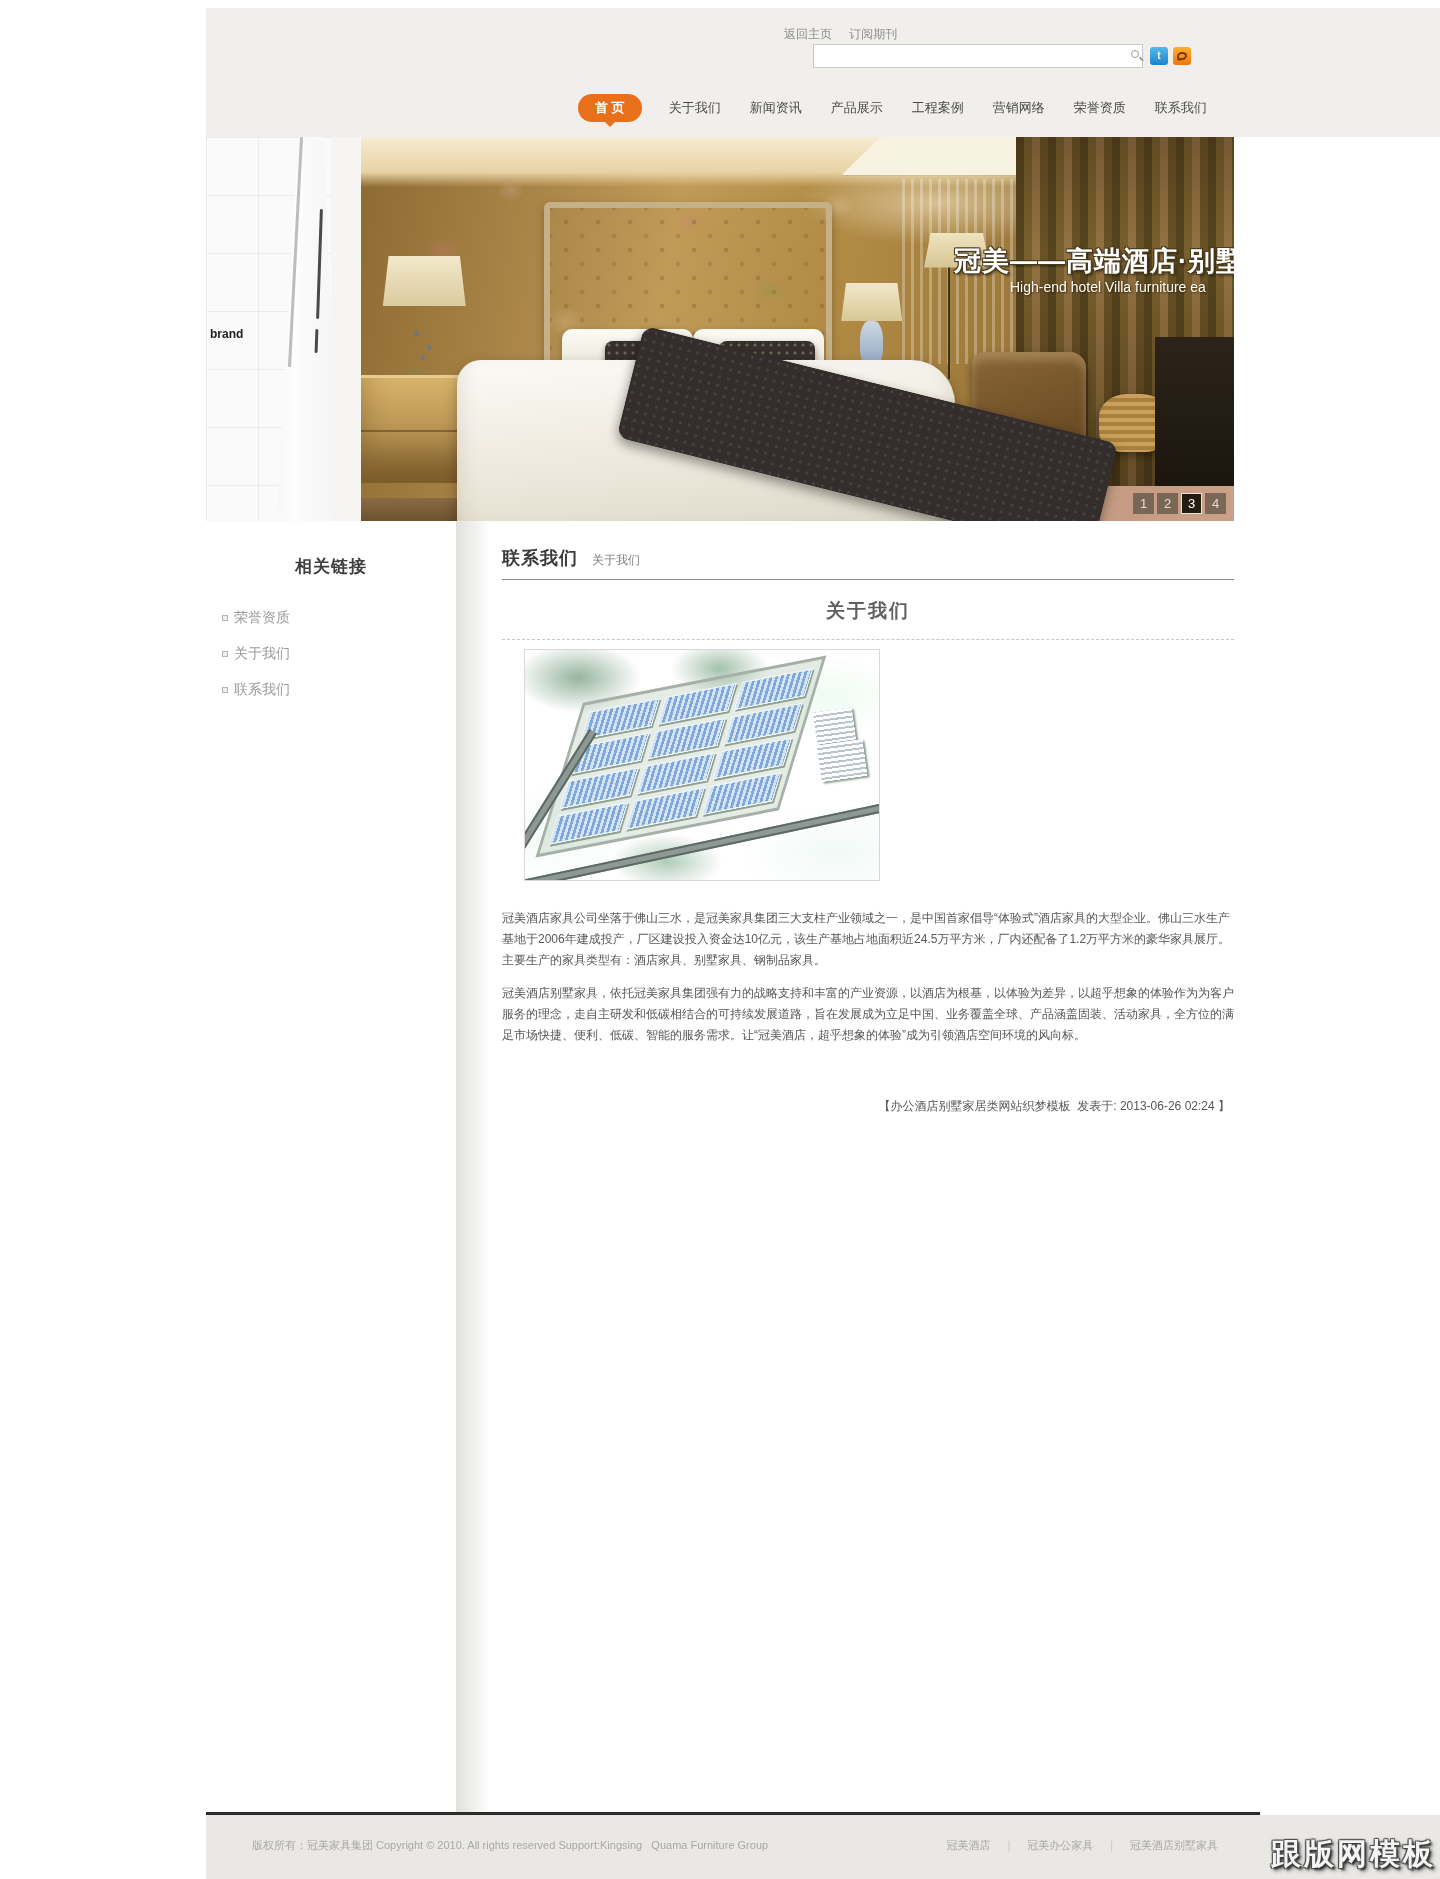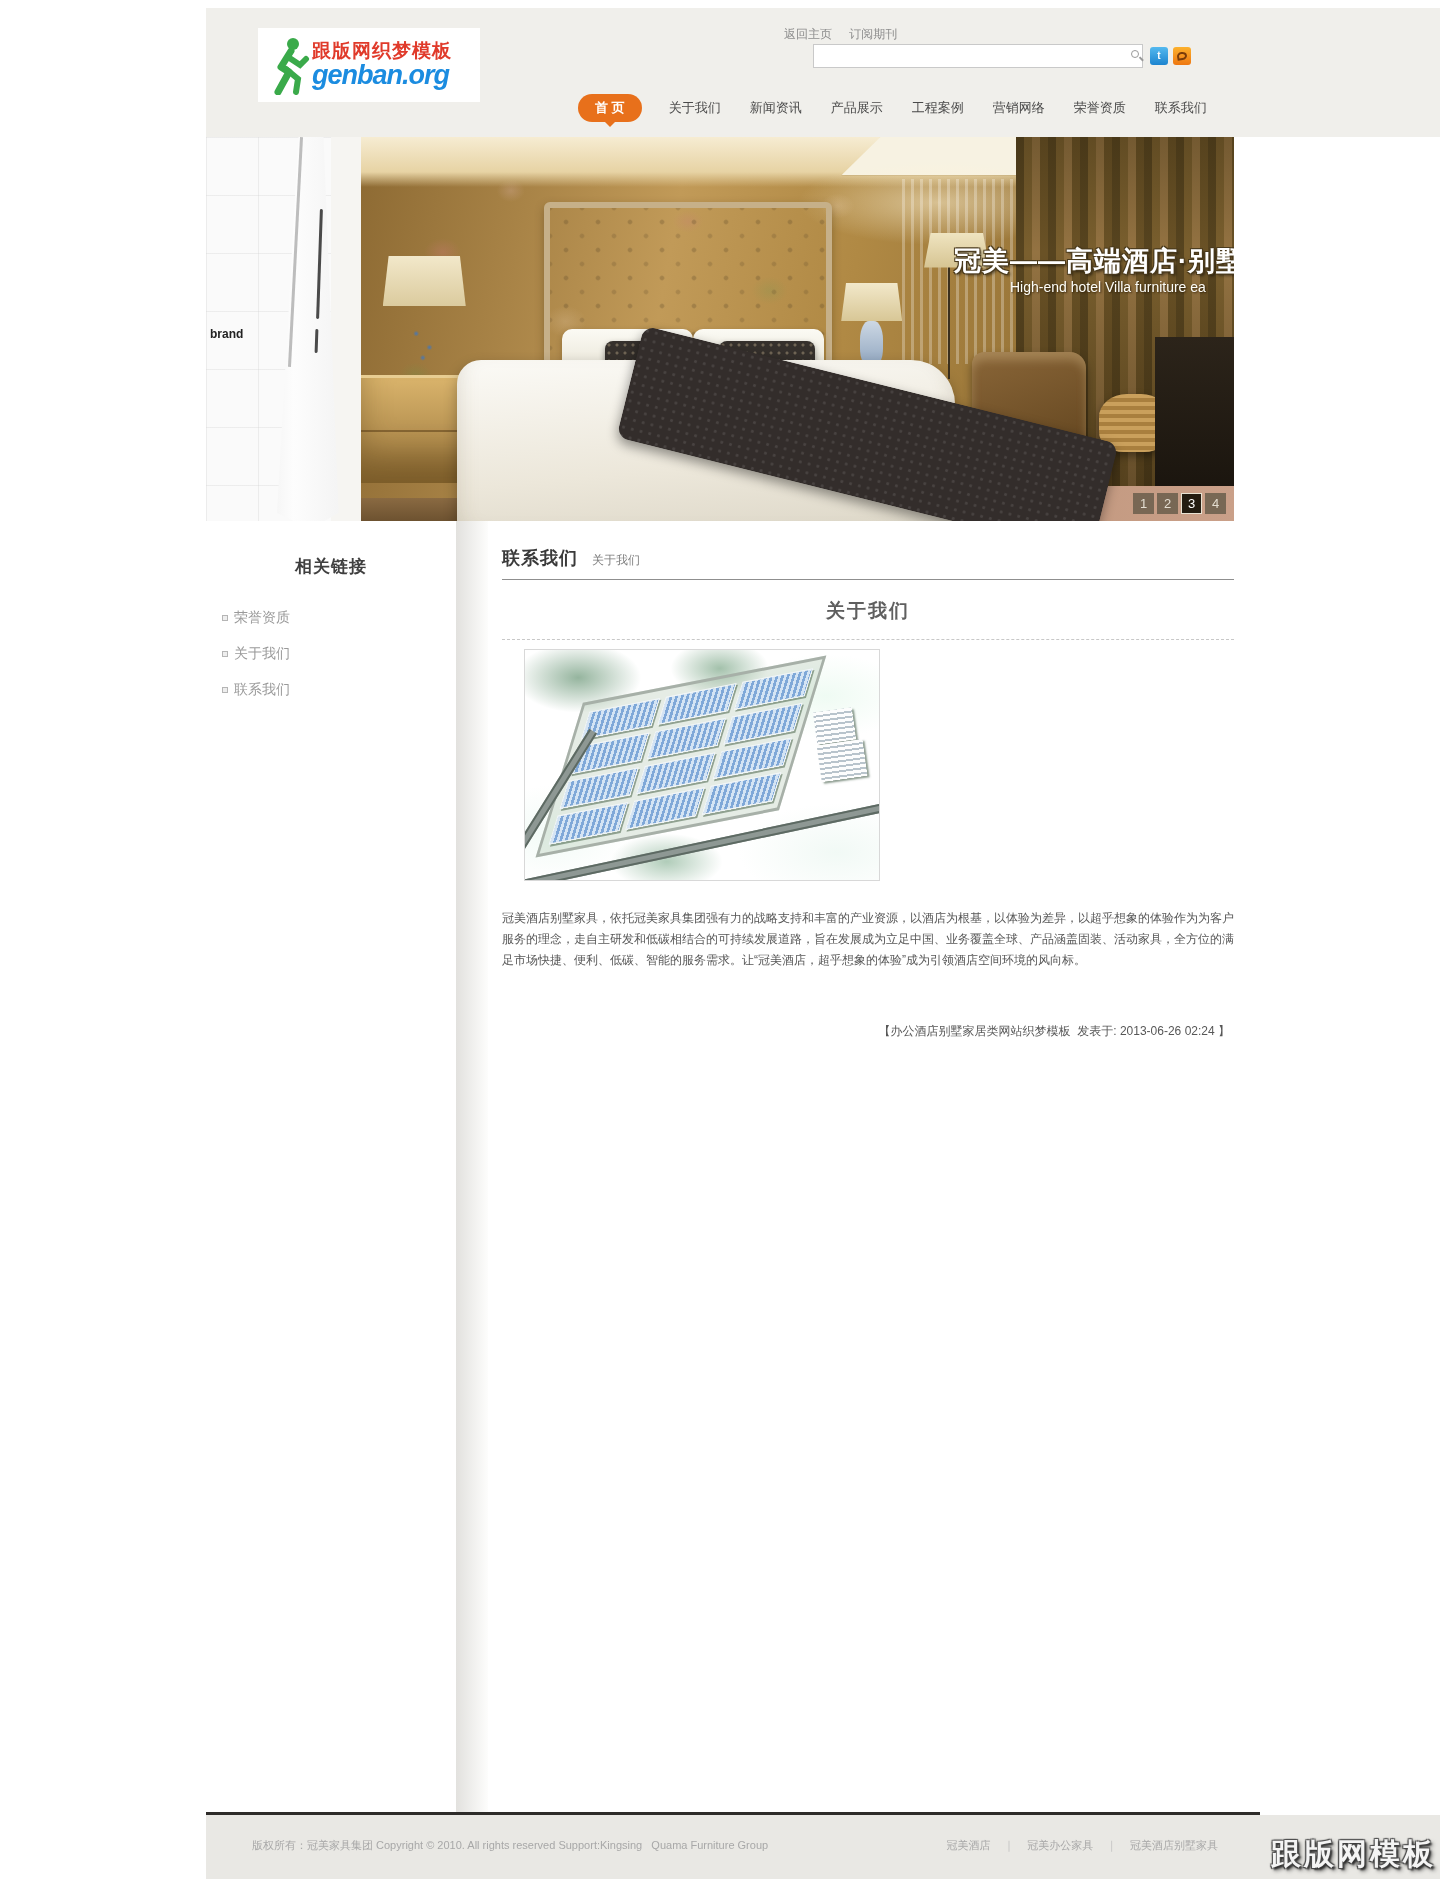--- a/index.html
+++ b/index.html
@@ -247,32 +247,20 @@
 </style>
 </head>
 <body>
 
 <div class="band-header"></div>
 <div class="band-footer"></div>
 
 <div class="wrapper">
 
   <header class="site-header">
-    <div class="logo-box">
-      <svg class="logo-fig" viewBox="0 0 44 60">
-        <circle cx="27" cy="9" r="6" fill="#3aaa4a"></circle>
-        <path d="M25 16 L15 32 L23 37 L12 57" stroke="#3aaa4a" stroke-width="7" fill="none" stroke-linecap="round" stroke-linejoin="round"></path>
-        <path d="M22 22 L34 30 L40 24" stroke="#3aaa4a" stroke-width="6" fill="none" stroke-linecap="round"></path>
-        <path d="M20 34 L32 44 L30 57" stroke="#3aaa4a" stroke-width="6" fill="none" stroke-linecap="round"></path>
-      </svg>
-      <div class="logo-texts">
-        <div class="logo-zh">跟版网织梦模板</div>
-        <div class="logo-en">genban.org</div>
-      </div>
-    </div>
 
     <div class="top-links">
       <a>返回主页</a>
       <a>订阅期刊</a>
     </div>
 
     <div class="search-area">
       <input class="search-input" type="text" value="" style="">
     </div>
     <span class="search-btn" style="right:auto;left:924px;top:49px;position:absolute;">
@@ -396,20 +384,21 @@
             <div class="shed"></div>
             <div class="shed"></div>
           </div>
           <div class="tower-1"></div>
           <div class="tower-2"></div>
           <div class="road-bottom"></div>
           <div class="road-left"></div>
         </div>
 
         <div class="paragraphs">
+          <p>冠美酒店家具公司坐落于佛山三水，是冠美家具集团三大支柱产业领域之一，是中国首家倡导“体验式”酒店家具的大型企业。佛山三水生产基地于2006年建成投产，厂区建设投入资金达10亿元，该生产基地占地面积近24.5万平方米，厂内还配备了1.2万平方米的豪华家具展厅。主要生产的家具类型有：酒店家具、别墅家具、钢制品家具。</p>
           <p>冠美酒店别墅家具，依托冠美家具集团强有力的战略支持和丰富的产业资源，以酒店为根基，以体验为差异，以超乎想象的体验作为为客户服务的理念，走自主研发和低碳相结合的可持续发展道路，旨在发展成为立足中国、业务覆盖全球、产品涵盖固装、活动家具，全方位的满足市场快捷、便利、低碳、智能的服务需求。让“冠美酒店，超乎想象的体验”成为引领酒店空间环境的风向标。</p>
         </div>
 
         <div class="article-meta">【办公酒店别墅家居类网站织梦模板  发表于: 2013-06-26 02:24 】</div>
       </div>
     </main>
   </section>
 
   <footer class="site-footer">
     <div class="footer-line"></div>

